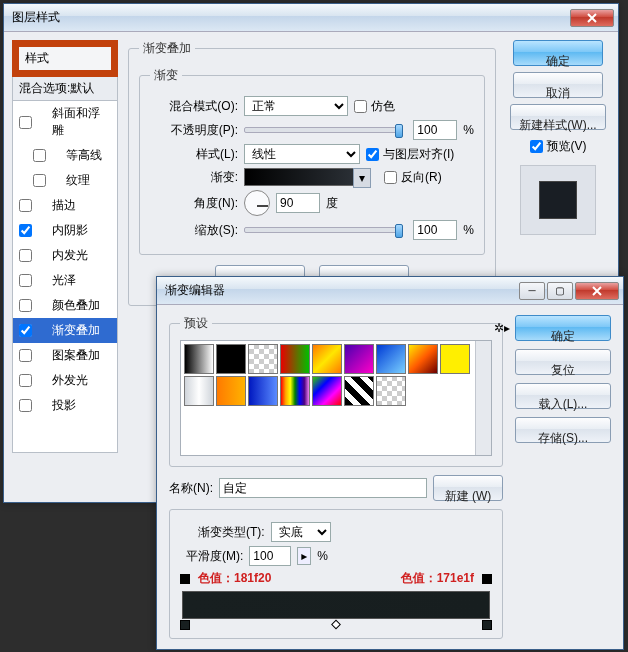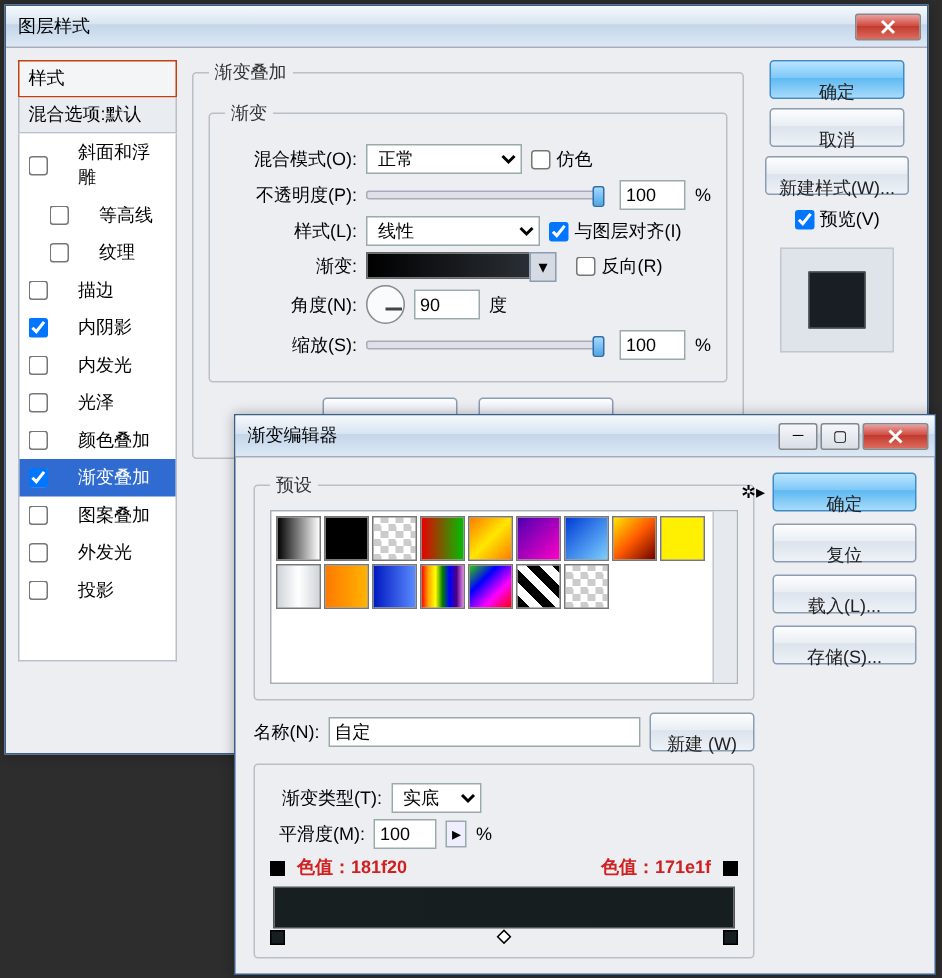--- a/index.html
+++ b/index.html
@@ -15,21 +15,21 @@
 .btn{height:22px;min-width:90px;padding:12px 8px;border:1px solid #8a9db3;border-radius:3px;background:linear-gradient(#fdfdfe,#e9eef4 45%,#dce3ec 46%,#eef2f8);cursor:pointer;color:#222}
 .btn.pri{background:linear-gradient(#b9e4ff,#7ec8f7 45%,#5db9f2 46%,#a7dbfb);border-color:#3e8bc9}
 select,input[type=text]{height:20px;border:1px solid #9aa;background:#fff;padding:0 3px}
 .chk{display:inline-flex;align-items:center;gap:4px}
 .chk input{width:13px;height:13px}
 
 
 #ls{left:3px;top:3px;width:616px;height:500px}
 #ls .body{display:flex;padding:8px;gap:10px;height:calc(100% - 28px)}
 .style-col{width:106px}
-.style-col .hdr{border:1px solid #c2410c;padding:3px 6px;background:#f4f5f7}
+.style-col .hdr{border:7px solid #c2410c;padding:3px 6px;background:#f4f5f7}
 .style-col .sel{border:1px solid #b8bfc8;border-top:none;padding:3px 6px;background:#e9ecf1}
 .style-col .list{border:1px solid #b8bfc8;border-top:none;height:352px;background:#fff}
 .style-row{display:flex;align-items:center;gap:20px;padding:4px 6px;cursor:pointer}
 .style-row.ind{padding-left:20px}
 .style-row.active{background:#2f6bd0;color:#fff}
 .middle{flex:1;min-width:0}
 .frow{display:flex;align-items:center;gap:6px;margin:4px 0}
 .lbl{width:88px;text-align:right}
 .slider{flex:1;height:6px;background:#dde1e7;border:1px solid #aab;border-radius:2px;position:relative;margin-right:6px}
 .slider .thumb{position:absolute;top:-4px;width:8px;height:14px;background:linear-gradient(#a6d8ff,#4fa5e6);border:1px solid #2b6ea8;border-radius:2px}
@@ -251,21 +251,21 @@
       </fieldset>
 
       <div class="name-row">
         <span>名称(N):</span>
         <input type="text" value="自定" style="">
         <button class="btn" style="min-width:70px">新建 (W)</button>
       </div>
 
       <fieldset style="flex:1">
         <div class="frow">
-          <span style="margin-left:8px">渐变类型(T):</span>
+          <span style="margin-left:18px">渐变类型(T):</span>
           <select style="width:60px"><option>实底</option></select>
         </div>
         <div class="frow">
           <span style="margin-left:6px">平滑度(M):</span>
           <input type="text" style="width: 42px;" value="100">
           <span style="border:1px solid #9aa;padding:1px 3px;background:#eef">▸</span>
           <span>%</span>
         </div>
         <div class="frow" style="margin-top:4px">
           <span class="stop" style="position:static;background:#000"></span>

